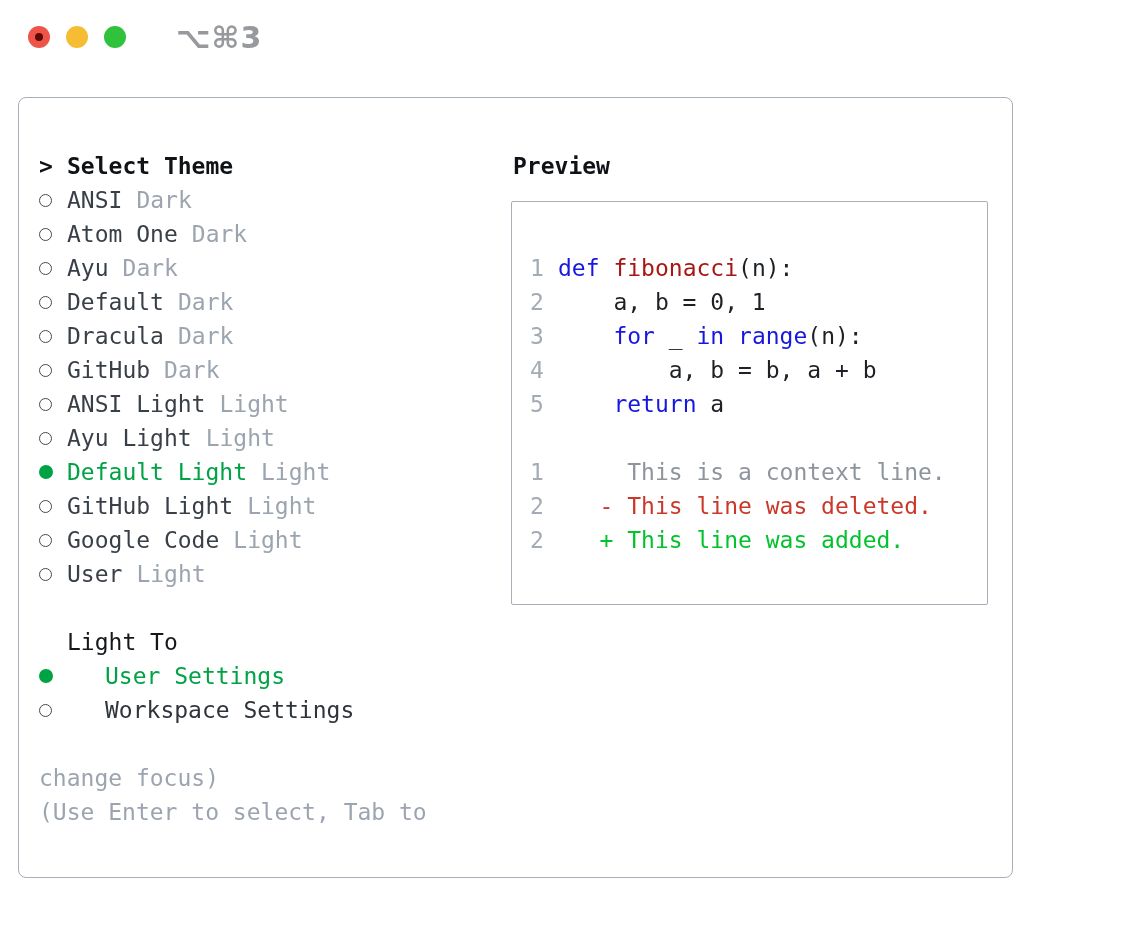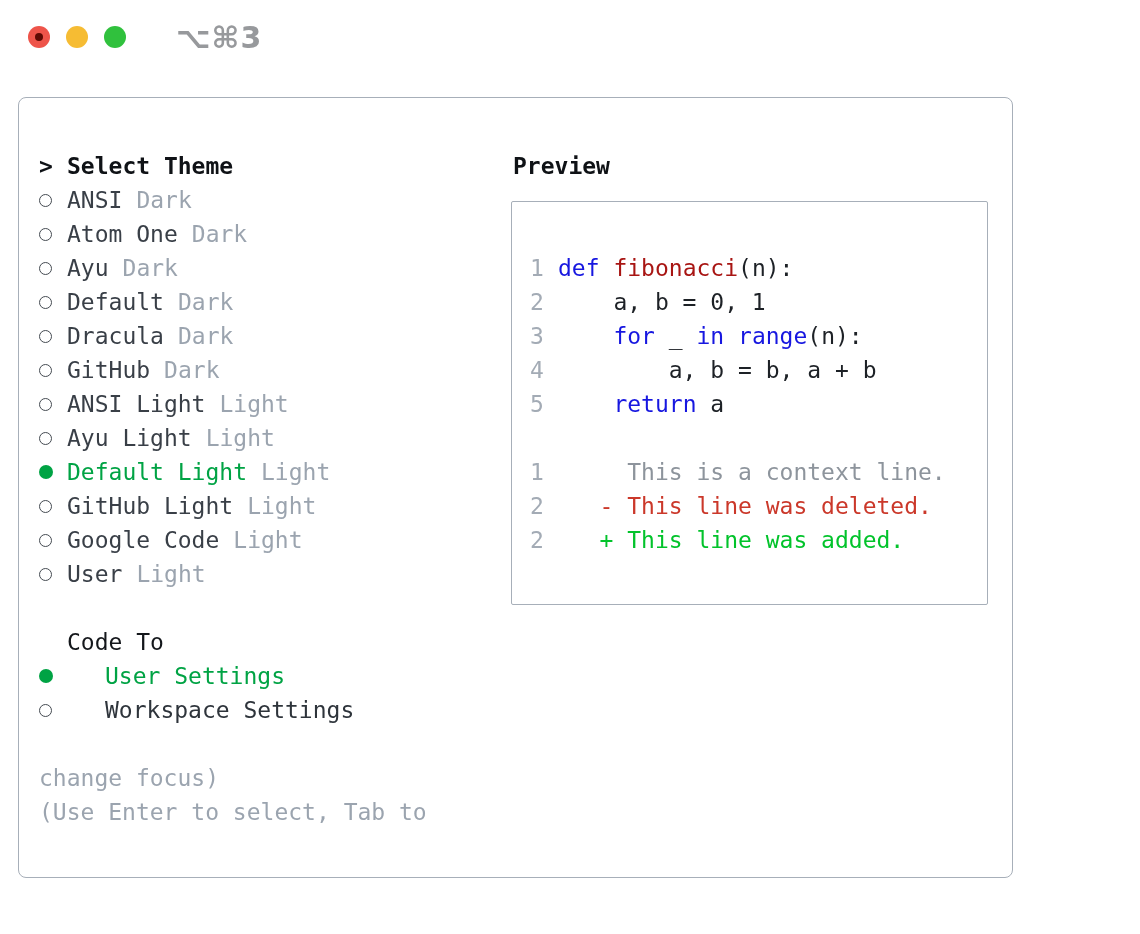--- a/index.html
+++ b/index.html
@@ -91,21 +91,21 @@
           <div class="row"><span class="marker"><span class="radio"></span></span><span class="t-name">ANSI Light</span><span class="variant">Light</span></div>
           <div class="row"><span class="marker"><span class="radio"></span></span><span class="t-name">Ayu Light</span><span class="variant">Light</span></div>
           <div class="row"><span class="marker"><span class="radio on"></span></span><span class="t-name sel">Default Light</span><span class="variant">Light</span></div>
           <div class="row"><span class="marker"><span class="radio"></span></span><span class="t-name">GitHub Light</span><span class="variant">Light</span></div>
           <div class="row"><span class="marker"><span class="radio"></span></span><span class="t-name">Google Code</span><span class="variant">Light</span></div>
           <div class="row"><span class="marker"><span class="radio"></span></span><span class="t-name">User</span><span class="variant">Light</span></div>
         </div>
       <div class="row"></div>
       <div class="row">
         <span class="marker"></span>
-        <span class="sec-title plain">Code To</span>
+        <span class="sec-title plain">Light To</span>
       </div>
       <div id="apply-items">
           <div class="row"><span class="marker"><span class="radio on"></span></span><span class="opt-label sel">User Settings</span></div>
           <div class="row"><span class="marker"><span class="radio"></span></span><span class="opt-label">Workspace Settings</span></div>
         </div>
       <div class="row"></div>
       <div class="row hint">change focus)</div>
       <div class="row hint">(Use Enter to select, Tab to</div>
     </div>
 

